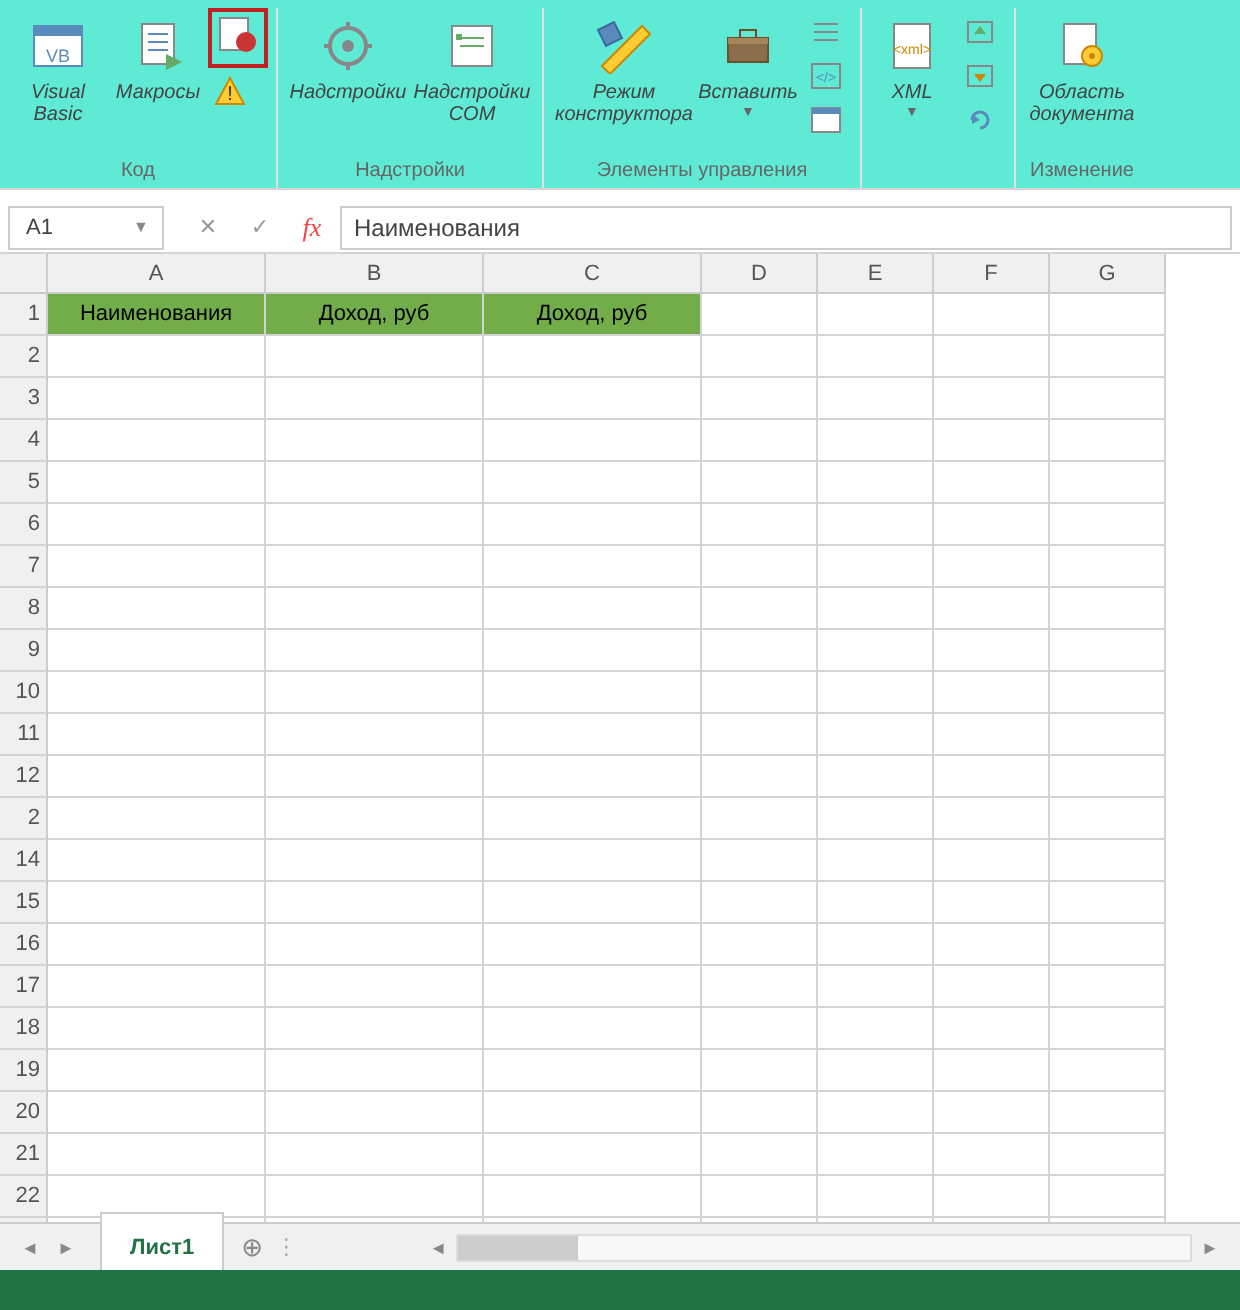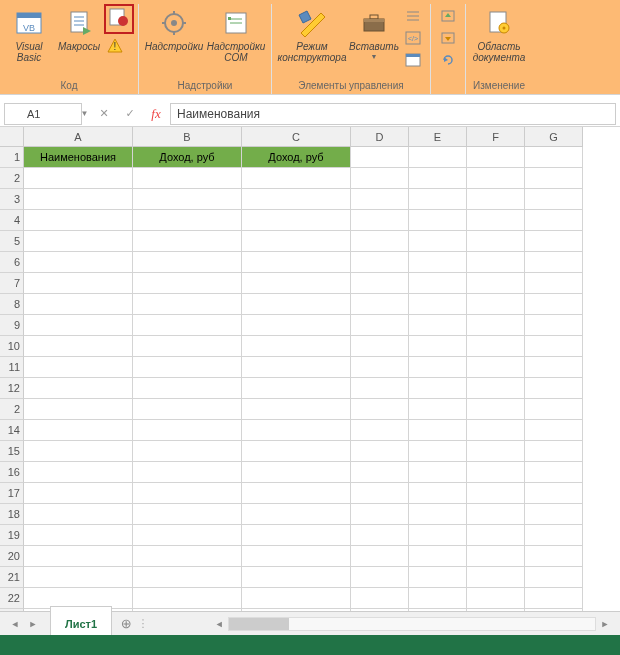--- a/index.html
+++ b/index.html
@@ -1,34 +1,34 @@
 <!DOCTYPE html>
 <html><head>
 <meta charset="utf-8">
 <style>
   * { box-sizing: border-box; margin: 0; padding: 0; font-family: "Segoe UI", Tahoma, sans-serif; }
   body { width: 620px; height: 655px; background: #fff; overflow: hidden; font-size: 11px; color: #444; }
 
   
-  .ribbon { height: 95px; border-bottom: 1px solid #d4d4d4; display: flex; background: #fdba74; padding-top: 4px; }
+  .ribbon { height: 95px; border-bottom: 1px solid #d4d4d4; display: flex; background: #5eead4; padding-top: 4px; }
   .ribbon-group { display: flex; flex-direction: column; align-items: center; border-right: 1px solid #e0e0e0; padding: 0 4px; }
   .ribbon-group:last-child { border-right: none; }
   .group-buttons { display: flex; align-items: flex-start; flex: 1; }
   .big-btn { display: flex; flex-direction: column; align-items: center; justify-content: flex-start; width: 50px; height: 72px; padding: 2px 1px; cursor: pointer; border: 1px solid transparent; position: relative; }
   .big-btn .icon { width: 32px; height: 32px; display: flex; align-items: center; justify-content: center; margin-bottom: 2px; }
   .big-btn .lbl { font-size: 10px; text-align: center; line-height: 11px; color: #444; font-style: italic; }
   .big-btn.hl { outline: 2px solid #c02020; outline-offset: -2px; }
   .side-stack { display: flex; flex-direction: column; gap: 2px; padding: 2px; }
   .small-btn { width: 22px; height: 20px; display: flex; align-items: center; justify-content: center; cursor: pointer; border: 1px solid transparent; }
   .group-title { font-size: 10px; color: #666; text-align: center; padding: 1px 0 3px; width: 100%; }
   .drop-arrow { font-size: 7px; color: #666; margin-top: 1px; }
 
   
   .formula-row { height: 26px; display: flex; align-items: center; border-bottom: 1px solid #d4d4d4; background: #fff; padding: 2px 4px; gap: 2px; margin-top: 6px; }
-  .name-box { width: 78px; height: 22px; border: 1px solid #ccc; display: flex; align-items: center; padding: 0 22px; background: #fff; font-size: 11px; gap: 40px; }
+  .name-box { width: 78px; height: 22px; border: 1px solid #ccc; display: flex; align-items: center; padding: 0 8px; background: #fff; font-size: 11px; gap: 40px; }
   .name-box .arr { margin-left: auto; font-size: 8px; color: #888; }
   .fb-btn { width: 24px; height: 22px; display: flex; align-items: center; justify-content: center; color: #999; cursor: pointer; }
   .fb-sep { width: 6px; }
   .fx { font-style: italic; font-family: "Times New Roman", serif; font-size: 13px; color: #ef4444; }
   .formula-input { flex: 1; height: 22px; border: 1px solid #ccc; padding: 0 6px; font-size: 12px; display: flex; align-items: center; background: #fff; }
 
   
   .grid-wrap { position: relative; }
   .corner { position: absolute; left: 0; top: 0; width: 24px; height: 20px; background: #f0f0f0; border-right: 1px solid #ccc; border-bottom: 1px solid #ccc; }
   .col-headers { position: absolute; left: 24px; top: 0; height: 20px; display: flex; }
@@ -182,20 +182,30 @@
               <rect x="1" y="1" width="14" height="3" fill="#5b8bbd"></rect>
             </svg>
           </div>
       </div>
     </div>
     <div class="group-title">Элементы управления</div>
   </div>
 
   <div class="ribbon-group">
     <div class="group-buttons">
+      <div class="big-btn" style="width:42px">
+        <div class="icon">
+          <svg width="28" height="28">
+              <rect x="5" y="3" width="18" height="22" fill="#fff" stroke="#888"></rect>
+              <text x="14" y="18" font-size="7" text-anchor="middle" fill="#c80">&lt;xml&gt;</text>
+            </svg>
+        </div>
+        <div class="lbl">XML</div>
+        <div class="drop-arrow">▼</div>
+      </div>
       <div class="side-stack">
         <div class="small-btn">
             <svg width="16" height="14">
               <rect x="2" y="2" width="12" height="10" fill="none" stroke="#888"></rect>
               <polygon points="8,4 11,8 5,8" fill="#6a6"></polygon>
             </svg>
           </div>
         <div class="small-btn">
             <svg width="16" height="14">
               <rect x="2" y="2" width="12" height="10" fill="none" stroke="#888"></rect>

